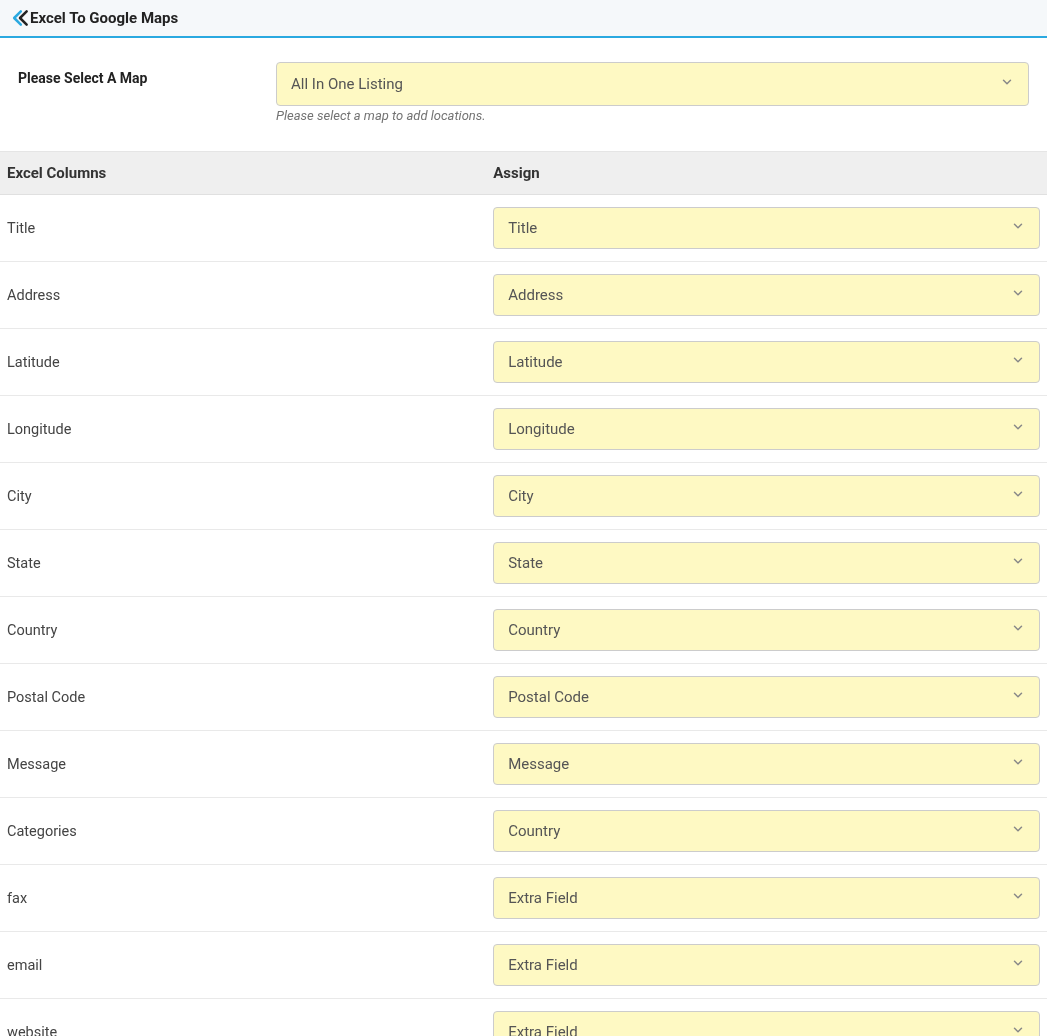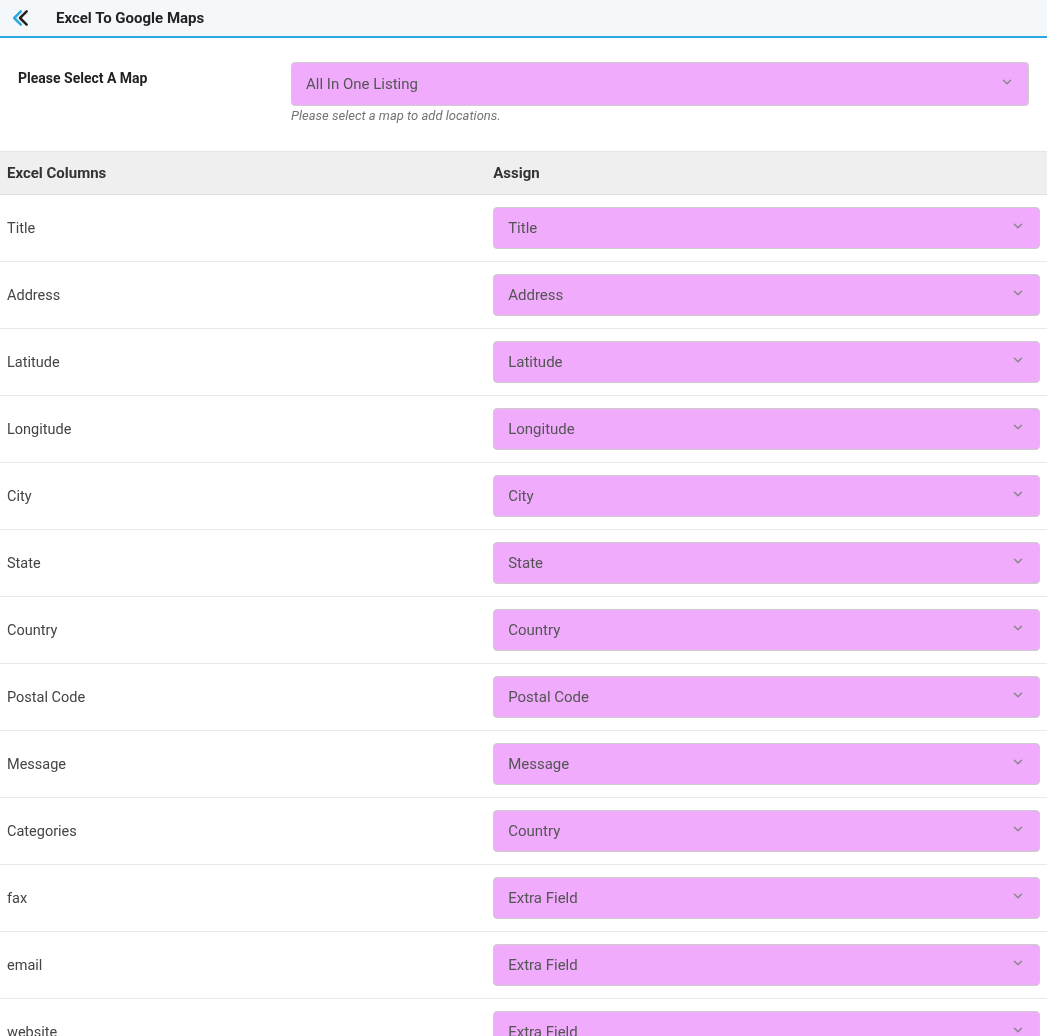--- a/index.html
+++ b/index.html
@@ -13,59 +13,58 @@
       color: #333;
       background: #fff;
       width: 1047px;
     }
     .header-bar {
       background: #f5f8fa;
       border-bottom: 2px solid #2aa9e0;
       padding: 8px 10px;
       display: flex;
       align-items: center;
-      gap: 26px;
+      gap: 0;
     }
     .header-icon {
       width: 20px;
       height: 20px;
       display: flex;
       align-items: center;
       justify-content: center;
     }
     .header-title {
       font-weight: 700;
       font-size: 15px;
       color: #222;
     }
     .content-area {
       padding: 24px 18px 0 18px;
     }
     .map-select-row {
       display: flex;
       align-items: flex-start;
       margin-bottom: 28px;
-      gap: 15px;
     }
     .map-select-label {
       width: 258px;
       font-weight: 700;
       font-size: 14px;
       color: #222;
       padding-top: 8px;
     }
     .map-select-field {
       flex: 1;
     }
     .select-box {
       position: relative;
       width: 100%;
       border: 1px solid #ccc;
       border-radius: 4px;
-      background: #f0abfc;
+      background: #fef9c3;
       height: 44px;
       display: flex;
       align-items: center;
       padding: 0 40px 0 14px;
       cursor: pointer;
       color: #555;
       font-size: 15px;
     }
     .select-box .chevron {
       position: absolute;

